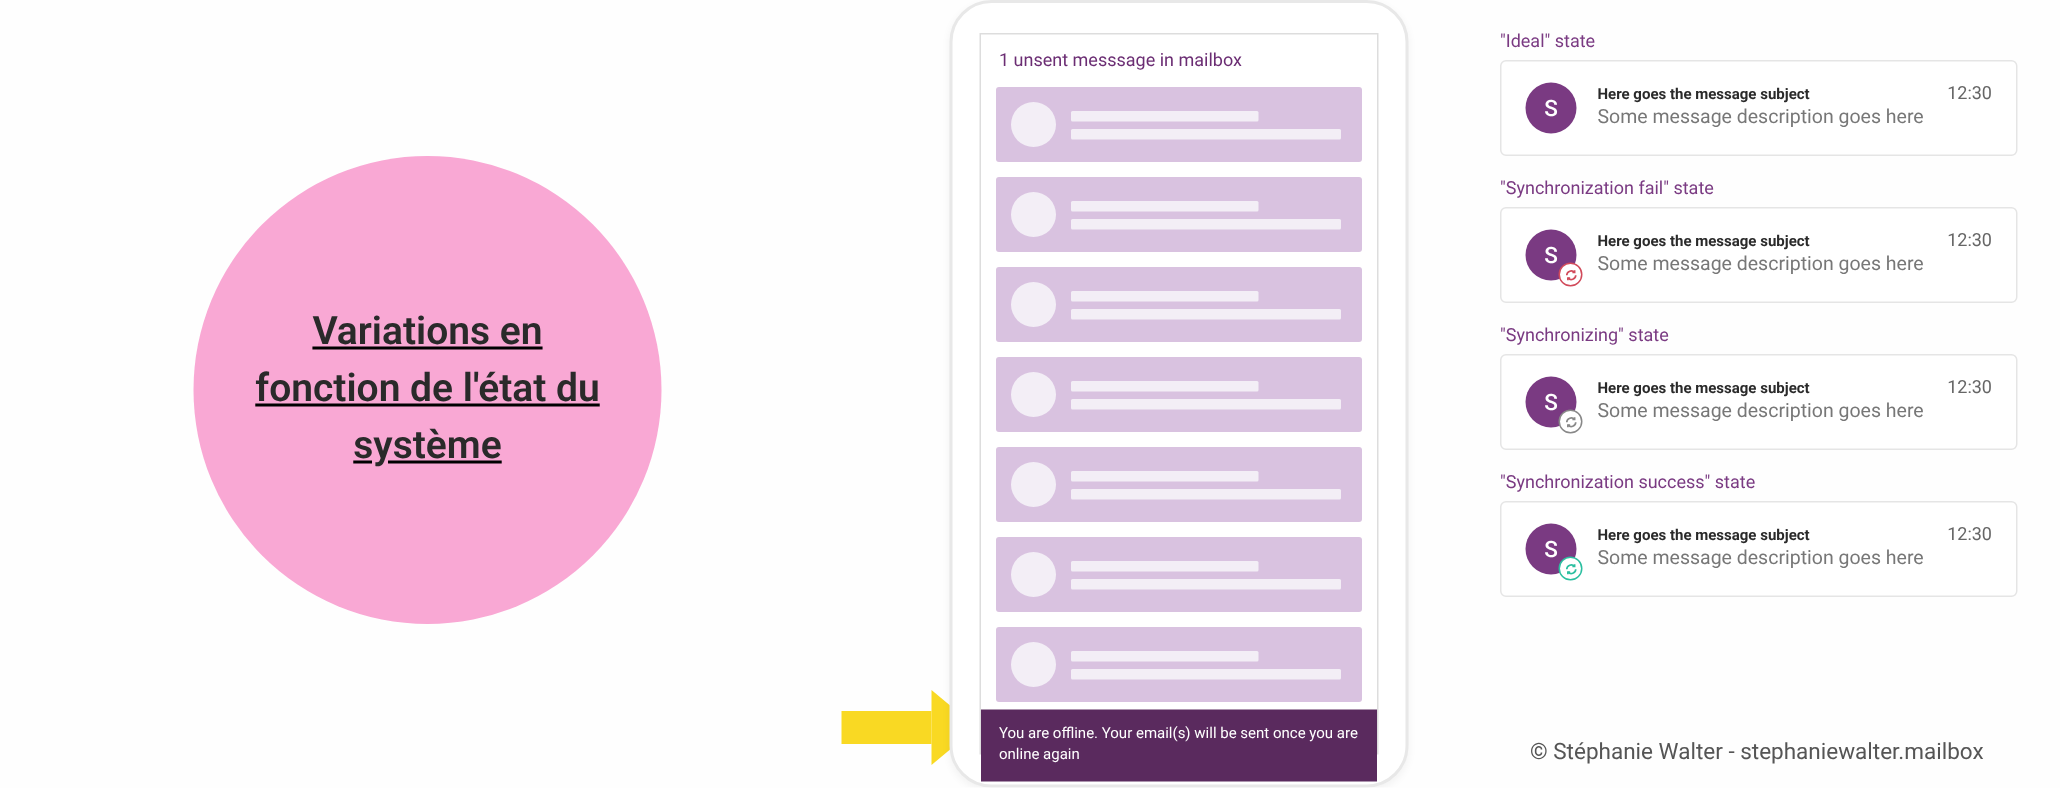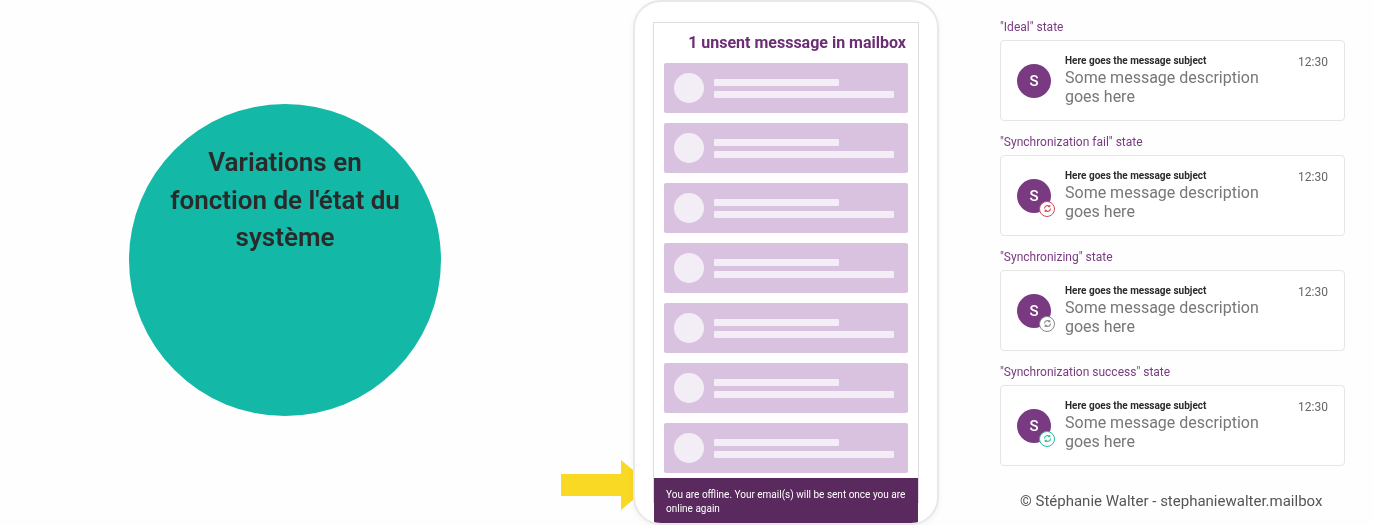--- a/index.html
+++ b/index.html
@@ -11,25 +11,27 @@
     position: relative;
     overflow: hidden;
   }
   
   .circle {
     position: absolute;
     left: 129px;
     top: 104px;
     width: 312px;
     height: 312px;
-    background: #14b8a6;
+    background: #f9a8d4;
     border-radius: 50%;
     display: flex;
+    align-items: center;
     justify-content: center;
     padding: 40px;
+    text-decoration: underline;
   }
   .circle-text {
     font-size: 26px;
     font-weight: 600;
     color: #2a2a2a;
     text-align: center;
     line-height: 1.45;
   }
   
   .arrow {
@@ -66,25 +68,24 @@
     box-shadow: 0 2px 6px rgba(0,0,0,0.05);
     overflow: hidden;
   }
   .phone-inner {
     border: 1px solid #ddd;
     height: 100%;
     display: flex;
     flex-direction: column;
   }
   .phone-heading {
-    font-size: 16px;
-    font-weight: 700;
+    font-size: 12px;
+    font-weight: 400;
     color: #6b2d73;
     padding: 10px 12px 6px;
-    text-align: right;
   }
   .msg-row {
     background: #d9c2e0;
     margin: 5px 10px;
     padding: 10px;
     display: flex;
     align-items: center;
     gap: 10px;
     border-radius: 2px;
   }
@@ -175,21 +176,21 @@
   .badge-fail { border-color: #d14a5a; color: #d14a5a; }
   .badge-syncing { border-color: #888; color: #888; }
   .badge-success { border-color: #2bbfa0; color: #2bbfa0; }
   .card-body { flex: 1; }
   .card-subject {
     font-size: 10px;
     font-weight: 700;
     color: #2a2a2a;
   }
   .card-desc {
-    font-size: 16px;
+    font-size: 13px;
     color: #777;
     margin-top: 2px;
   }
   .card-time {
     font-size: 12px;
     color: #666;
     align-self: flex-start;
   }
   .footer-credit {
     position: absolute;

